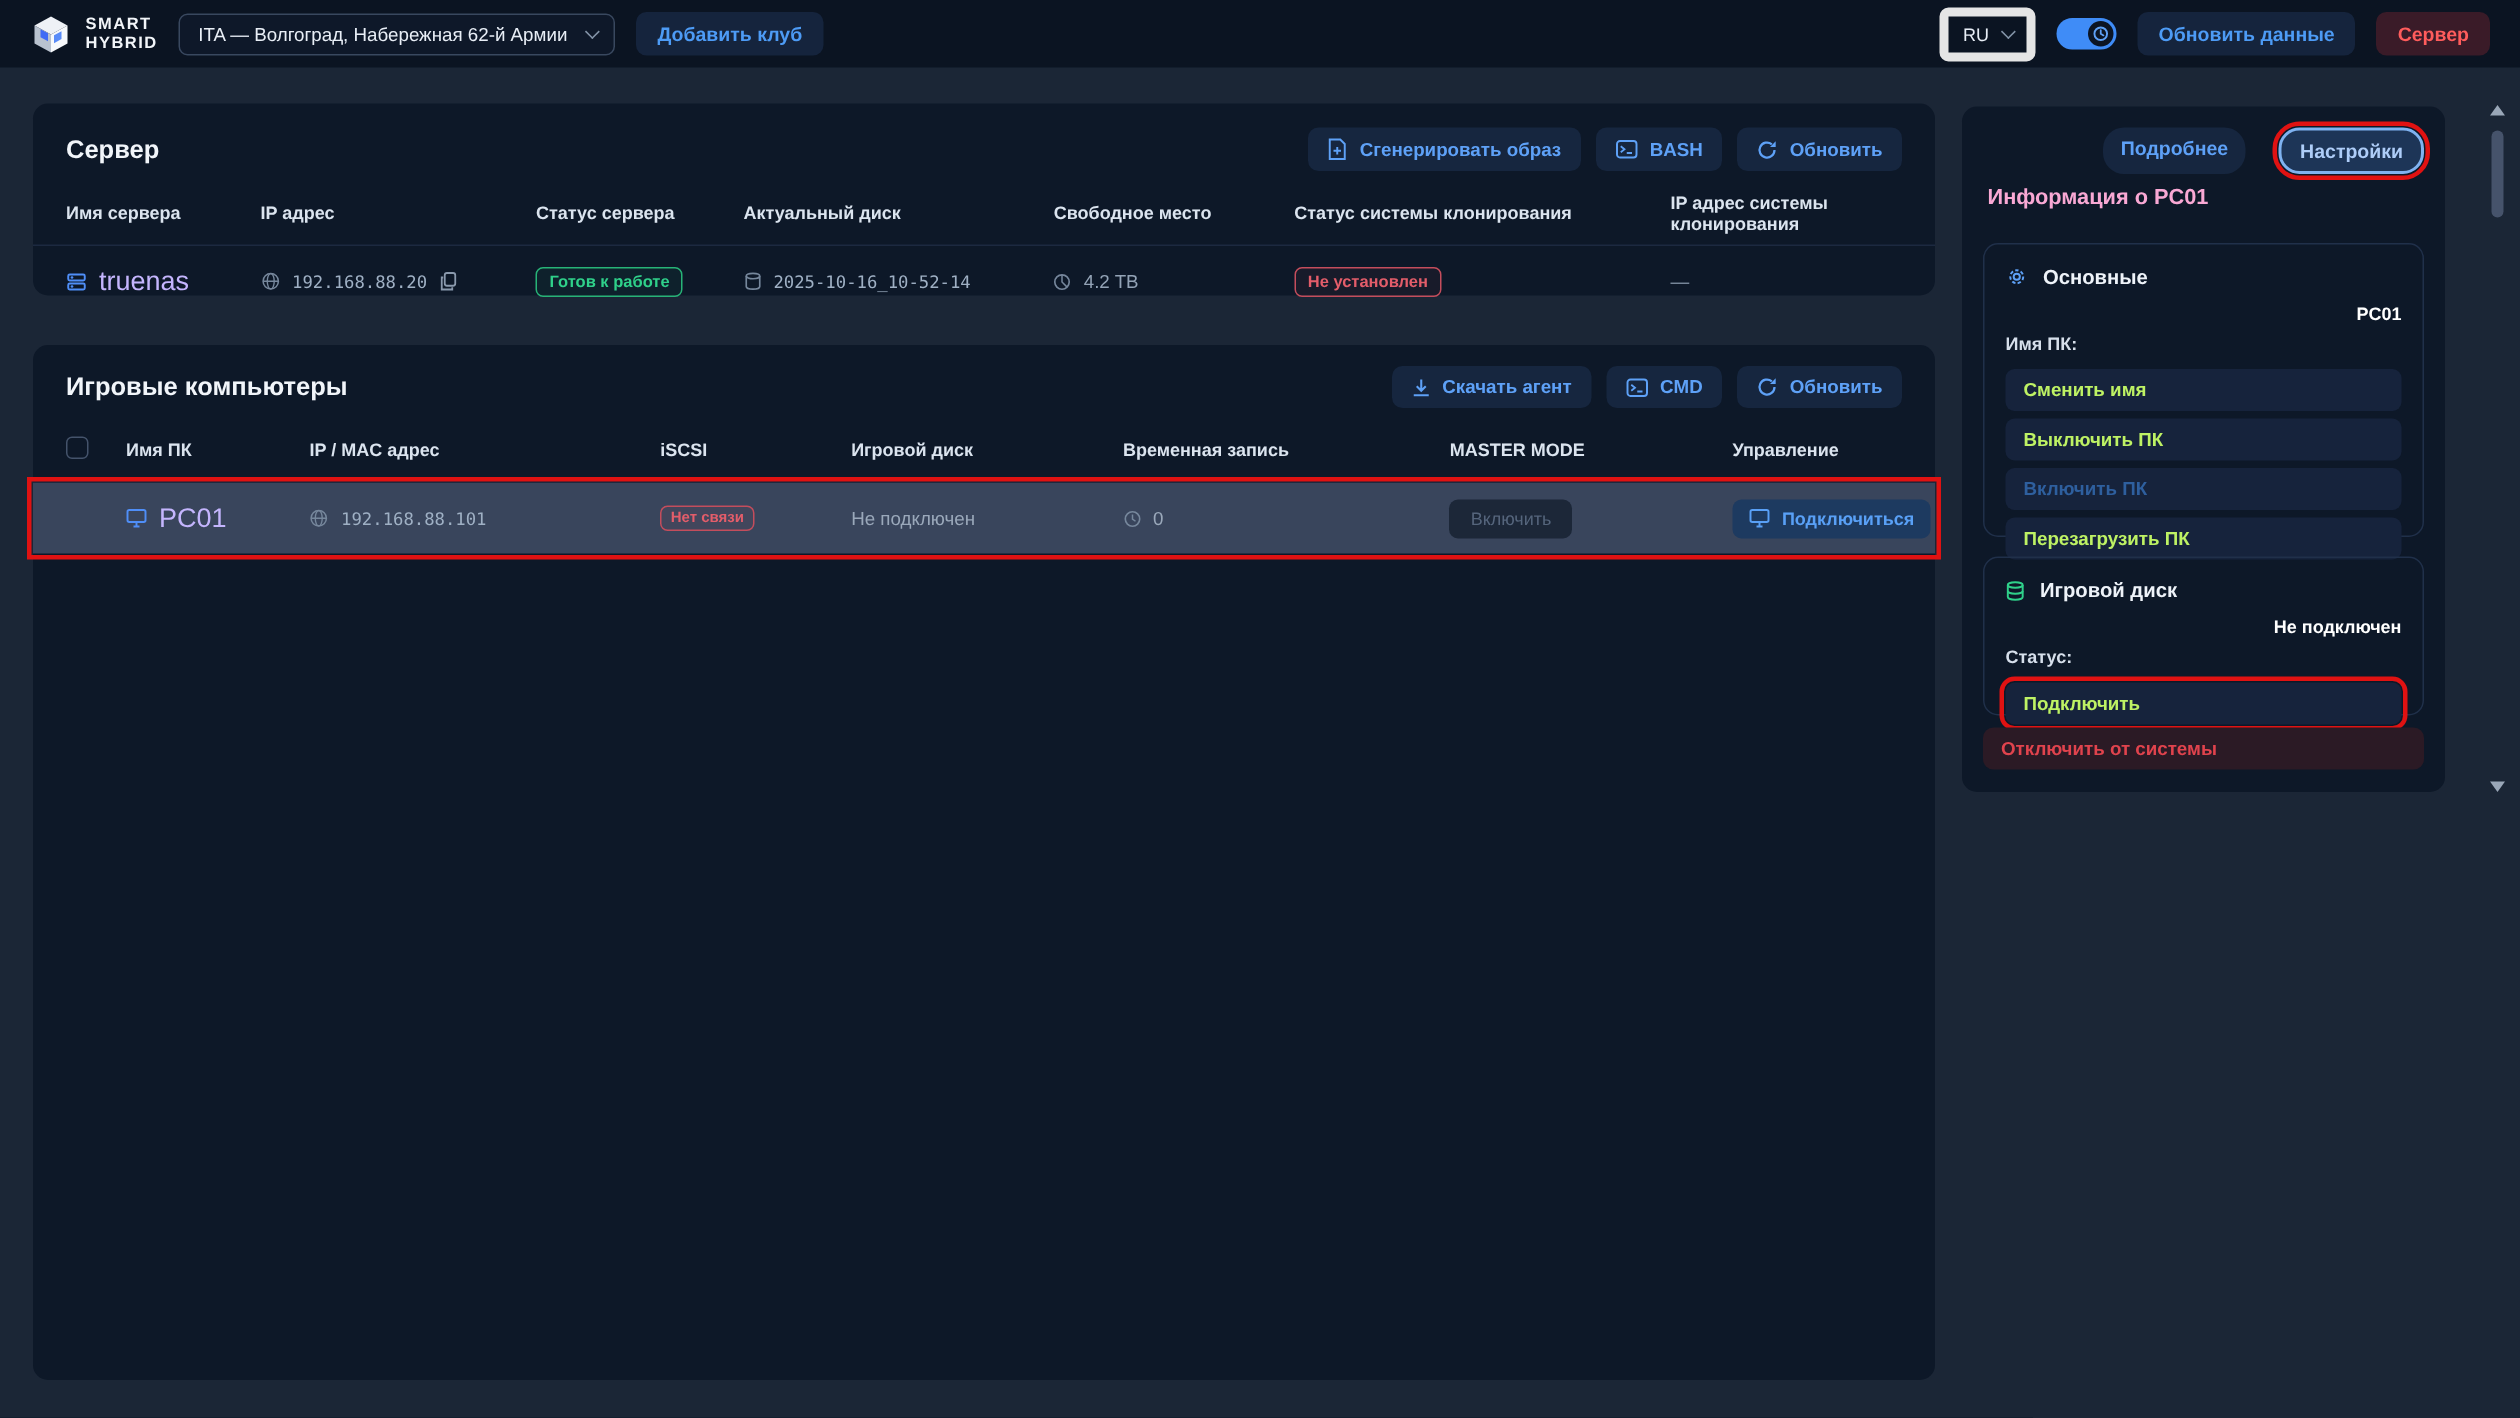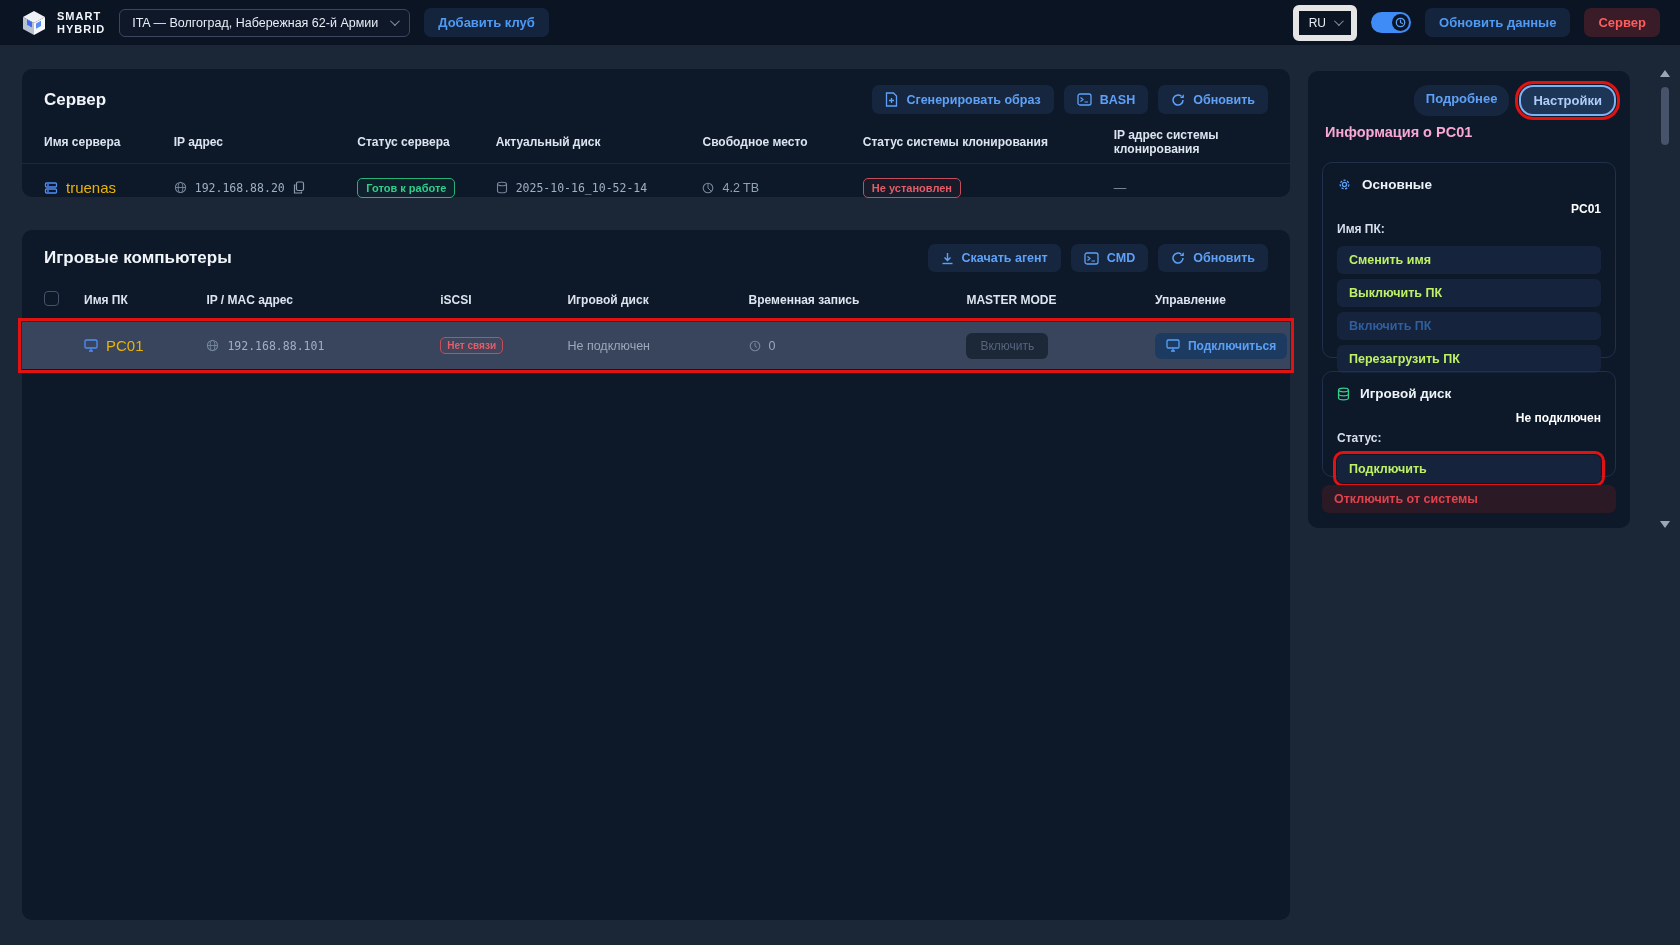--- a/index.html
+++ b/index.html
@@ -42,37 +42,37 @@
   .head-btns { display:flex; gap:10px; }
   .btn-blue { background:#16263f; color:#5ea1f7; font-weight:bold; font-size:12.5px; padding:7px 13px; border-radius:7px; }
 
   .thead, .trow { display:grid; align-items:center; padding:0 22px; }
   .thead { height:44px; border-bottom:1px solid #1c2940; font-size:12px; font-weight:bold; color:#dbe4ef; }
   .grid-server { grid-template-columns:10.6% 15% 11.3% 16.9% 13.1% 20.5% 1fr; }
   .grid-pc { grid-template-columns:40px 10% 19.1% 10.4% 14.8% 17.8% 15.4% 1fr; }
   .trow { height:47px; font-size:12.5px; color:#93a3b6; }
   .cell { display:flex; align-items:center; gap:8px; }
   .mono { font-family:"DejaVu Sans Mono", monospace; font-size:11.5px; color:#9fb0c4; }
-  .name-text { color:#eab308; font-size:15px; }
+  .name-text { color:#c4b5fd; font-size:18px; }
   .badge { display:inline-block; padding:3px 8px; border-radius:5px; font-size:11px; font-weight:bold; }
   .badge-green { color:#2fd08a; border:1px solid #27b377; background:rgba(47,208,138,.05); }
   .badge-red { color:#e35d6a; border:1px solid #c44d5c; background:rgba(227,93,106,.05); }
   .badge-sm { font-size:10px; padding:2px 6px; }
   .dash { color:#8494a8; }
 
   .row-selected { background:#39455c; color:#9aa8ba; outline:3px solid #e01212; outline-offset:1px; cursor:pointer; }
   .btn-disabled { background:#1c2738; color:#55657c; font-size:12px; padding:6px 14px; border-radius:6px; cursor:default; }
   .btn-connect-row { background:#1d3a60; color:#59a0f6; font-weight:bold; font-size:12px; padding:6px 11px; border-radius:6px; }
 
   .checkbox { width:15px; height:15px; border:1.5px solid #44536b; border-radius:4px; background:transparent; cursor:pointer; }
 
   
   .sb-inner { position:relative; width:100%; height:100%; }
   .sb-tabs { position:absolute; top:14px; right:14px; display:flex; gap:10px; }
-  .tab { font-size:13px; font-weight:bold; padding:6px 12px; border-radius:14px; }
+  .tab { font-size:13px; font-weight:bold; padding:6px 12px; border-radius:14px;margin-left:12px; }
   .tab-details { background:#16263f; color:#5ea1f7; }
   .tab-settings { background:#1d3557; color:#aecdf8; border:2px solid #7fb2f0; outline:3px solid #e01212; outline-offset:1px; }
   .sb-title { position:absolute; top:53px; left:17px; font-size:14.5px; font-weight:bold; color:#f9a8d4; }
   .sb-box { position:absolute; left:14px; right:14px; border:1px solid #20304a; border-radius:10px; padding:12px 14px; }
   #sb-box-general { top:91px; height:196px; }
   #sb-box-disk { top:300px; height:106px; }
   .sb-sec-head { display:flex; align-items:center; gap:10px; font-size:13.5px; font-weight:bold; color:#eef3f9; margin:2px 0 10px 0; }
   .sb-kv { display:flex; justify-content:space-between; font-size:12px; margin-bottom:10px; }
   .sb-kv .k { font-weight:bold; color:#d6dfeb;margin-top:20px; }
   .sb-kv .v { font-weight:bold; color:#ffffff; }

